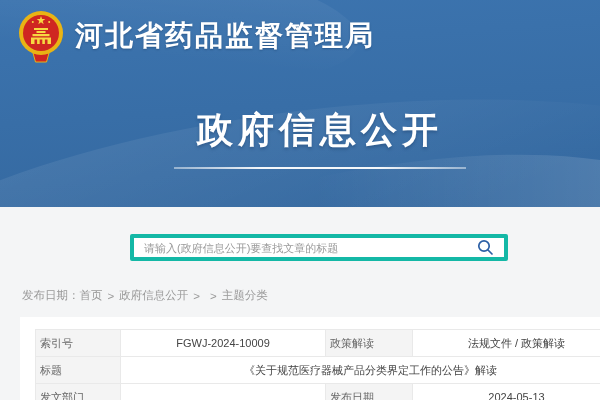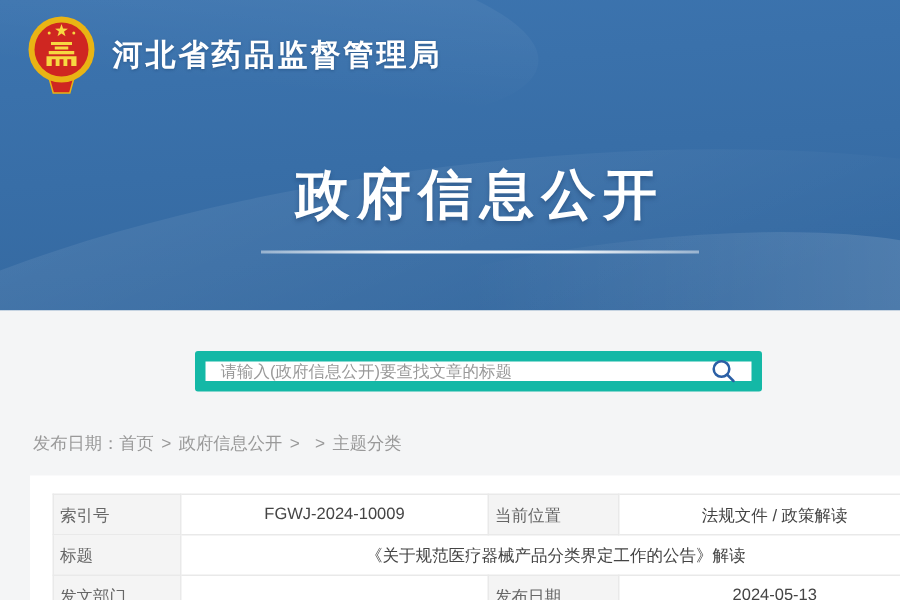--- a/index.html
+++ b/index.html
@@ -14,35 +14,35 @@
     background:linear-gradient(to bottom right,rgba(255,255,255,0.10),rgba(255,255,255,0) 55%);
     transform:rotate(-7deg); border-radius:50%; }
   .header .streak2 { position:absolute; right:-80px; top:160px; width:520px; height:140px;
     background:linear-gradient(to left,rgba(255,255,255,0.16),rgba(255,255,255,0) 70%);
     transform:rotate(-4deg); border-radius:60% 40% 0 0; }
   .header .streak3 { position:absolute; left:-60px; top:-40px; width:420px; height:120px;
     background:linear-gradient(to bottom,rgba(255,255,255,0.07),rgba(255,255,255,0) 80%);
     transform:rotate(6deg); border-radius:50%; }
 
   .logo { position:absolute; left:18px; top:8px; display:flex; align-items:center; gap:11px; cursor:pointer; }
-  .logo-cn { font-size:20px; font-weight:bold; color:#ffffff; letter-spacing:2px;
+  .logo-cn { font-size:28px; font-weight:bold; color:#ffffff; letter-spacing:2px;
     text-shadow:0 1px 2px rgba(10,40,80,0.35); }
   .logo-en { font-size:8px; font-weight:bold; color:#e6eefa; letter-spacing:1.7px; margin-top:5px; }
 
   .banner-title { position:absolute; top:106px; left:0; width:100%; text-align:center;
     transform:translateX(20px); font-size:36px; font-weight:bold; color:#ffffff;
     letter-spacing:5px; text-shadow:0 2px 3px rgba(20,50,90,0.35); }
   .banner-line { position:absolute; top:167px; left:174px; width:292px; height:2px;
     background:linear-gradient(to right,rgba(255,255,255,0.45),rgba(255,255,255,0.95) 30%,rgba(255,255,255,0.95) 70%,rgba(255,255,255,0.45)); }
 
   
   .content { position:absolute; top:207px; left:0; width:600px; height:193px; background:#f4f5f6; }
 
   .search-box { position:absolute; left:130px; top:27px; width:378px; height:27px;
-    background:#ffffff; border:7px solid #14b8a6; border-radius:2px;
+    background:#ffffff; border:4px solid #14b8a6; border-radius:2px;
     display:flex; align-items:center; }
   .search-box input { flex:1; height:100%; border:none; outline:none; background:transparent;
     padding:0 10px; font-size:11px; color:#333; font-family:inherit; }
   .search-box input::placeholder { color:#9a9a9a; }
   .search-btn { width:38px; height:100%; border:none; background:none; cursor:pointer;
     display:flex; align-items:center; justify-content:center; }
 
   .breadcrumb { position:absolute; left:22px; top:81px; font-size:11.5px; color:#999;
     display:flex; align-items:center; white-space:nowrap; }
   .breadcrumb .crumb { color:#999; cursor:pointer; text-decoration:none; }
@@ -118,21 +118,21 @@
         <colgroup>
             <col style="width:85px">
             <col style="width:205px">
             <col style="width:87px">
             <col style="width:208px">
           </colgroup>
         <tbody>
             <tr>
           <td class="lbl">索引号</td>
           <td>FGWJ-2024-10009</td>
-          <td class="lbl">当前位置</td>
+          <td class="lbl">政策解读</td>
           <td>法规文件 / 政策解读</td>
         </tr>
         <tr>
           <td class="lbl">标题</td>
           <td colspan="3">《关于规范医疗器械产品分类界定工作的公告》解读</td>
         </tr>
         <tr>
           <td class="lbl">发文部门</td>
           <td></td>
           <td class="lbl">发布日期</td>

